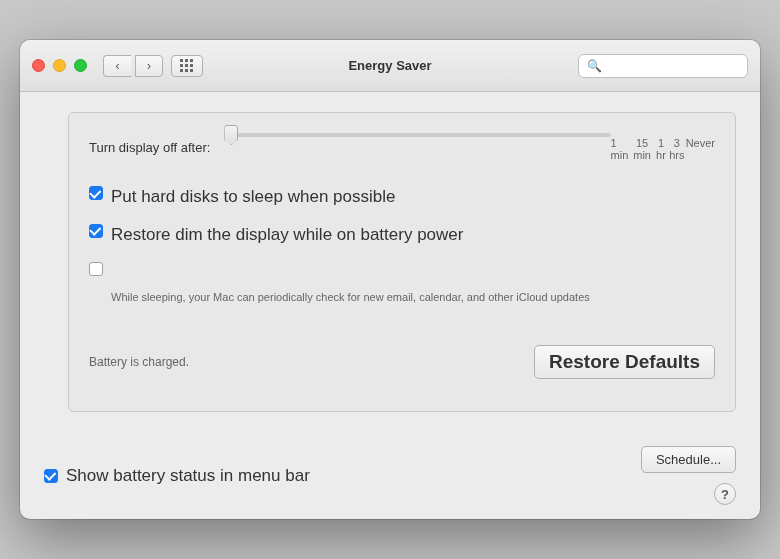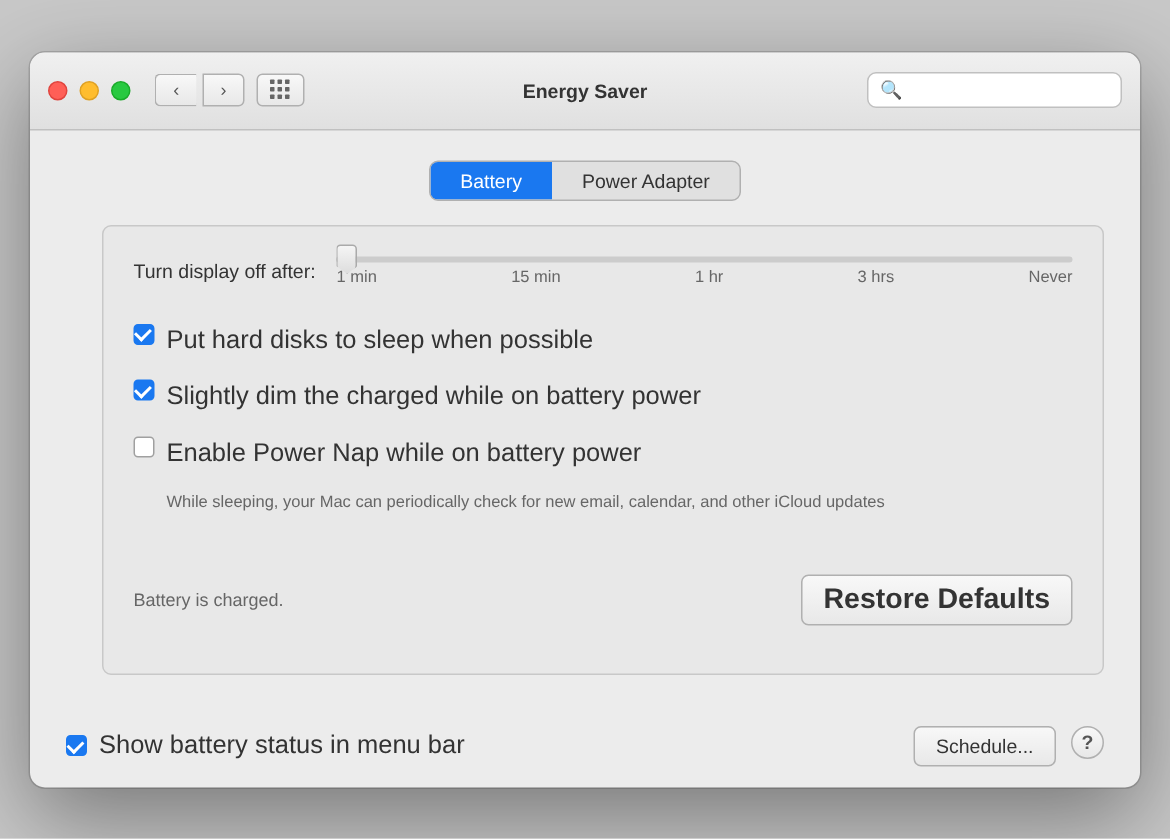--- a/index.html
+++ b/index.html
@@ -192,21 +192,21 @@
     .slider-label {
       font-size: 13px;
       color: #333;
       margin-right: 14px;
       white-space: nowrap;
     }
 
     .slider-container {
       flex: 1;
       display: flex;
-      flex-direction: column;
+      flex-direction: row;
     }
 
     .slider-labels {
       display: flex;
       justify-content: space-between;
       margin-top: 4px;
     }
 
     .slider-tick-label {
       font-size: 11px;
@@ -326,22 +326,23 @@
     }
 
     .show-battery-row {
       display: flex;
       align-items: center;
       gap: 8px;
     }
 
     .footer-right {
       display: flex;
-      align-items: flex-start;
+      align-items: flex-end;
       gap: 10px;
+      flex-direction: column;
     }
 
     .schedule-btn {
       padding: 5px 14px;
       background: linear-gradient(to bottom, #f8f8f8, #e8e8e8);
       border: 1px solid #b0b0b0;
       border-radius: 5px;
       font-size: 13px;
       cursor: pointer;
       color: #333;
@@ -399,26 +400,20 @@
 
     <div class="window-title">Energy Saver</div>
 
     <div class="search-bar">
       <span class="search-icon-svg">🔍</span>
     </div>
   </div>
 
   <div class="content">
 
-    <div class="tab-bar">
-      <div class="tab-group">
-        <div class="tab active">Battery</div>
-        <div class="tab">Power Adapter</div>
-      </div>
-    </div>
 
     <div class="panel">
 
       <div class="slider-row">
         <span class="slider-label">Turn display off after:</span>
         <div class="slider-container">
           <input type="range" class="range-input" min="0" max="100" value="0" style="">
           <div class="slider-labels">
             <span class="slider-tick-label">1 min</span>
             <span class="slider-tick-label">15 min</span>
@@ -431,27 +426,26 @@
 
       <div>
 
         <div class="checkbox-row">
           <div class="checkbox checked"></div>
           <span class="checkbox-label">Put hard disks to sleep when possible</span>
         </div>
 
         <div class="checkbox-row">
           <div class="checkbox checked"></div>
-          <span class="checkbox-label">Slightly dim the charged while on battery power</span>
+          <span class="checkbox-label">Restore dim the display while on battery power</span>
         </div>
 
         <div>
           <div class="checkbox-row">
             <div class="checkbox"></div>
-            <span class="checkbox-label">Enable Power Nap while on battery power</span>
           </div>
           <div class="checkbox-sublabel">While sleeping, your Mac can periodically check for new email, calendar, and other iCloud updates</div>
         </div>
 
       </div>
 
       <div class="panel-footer">
         <span class="battery-status">Battery is charged.</span>
         <button class="restore-btn">Restore Defaults</button>
       </div>

